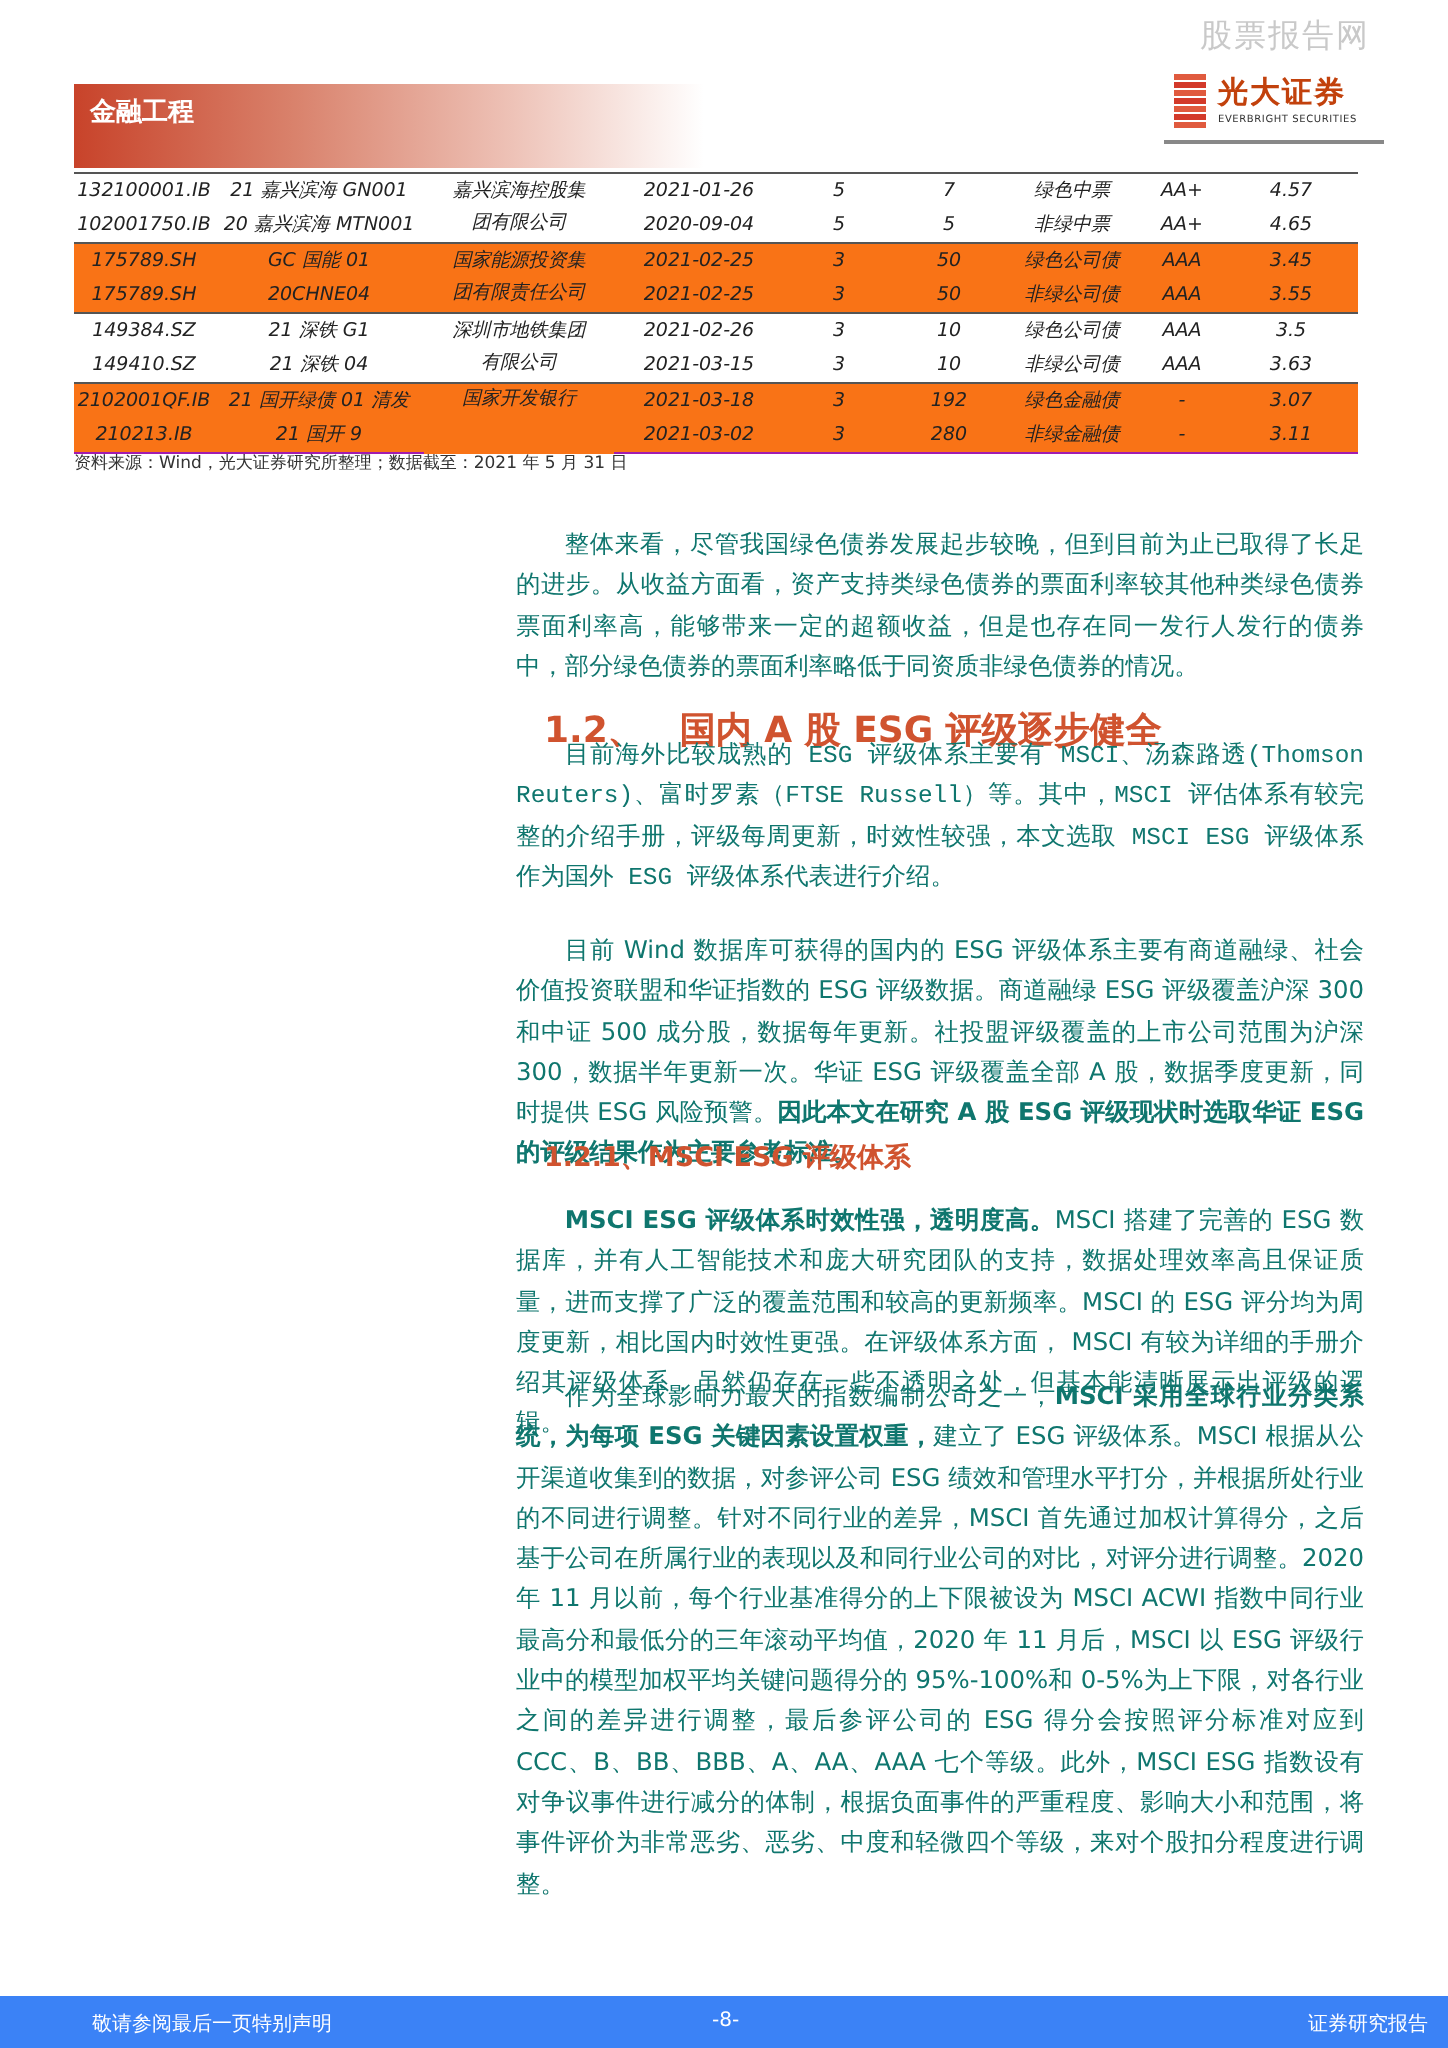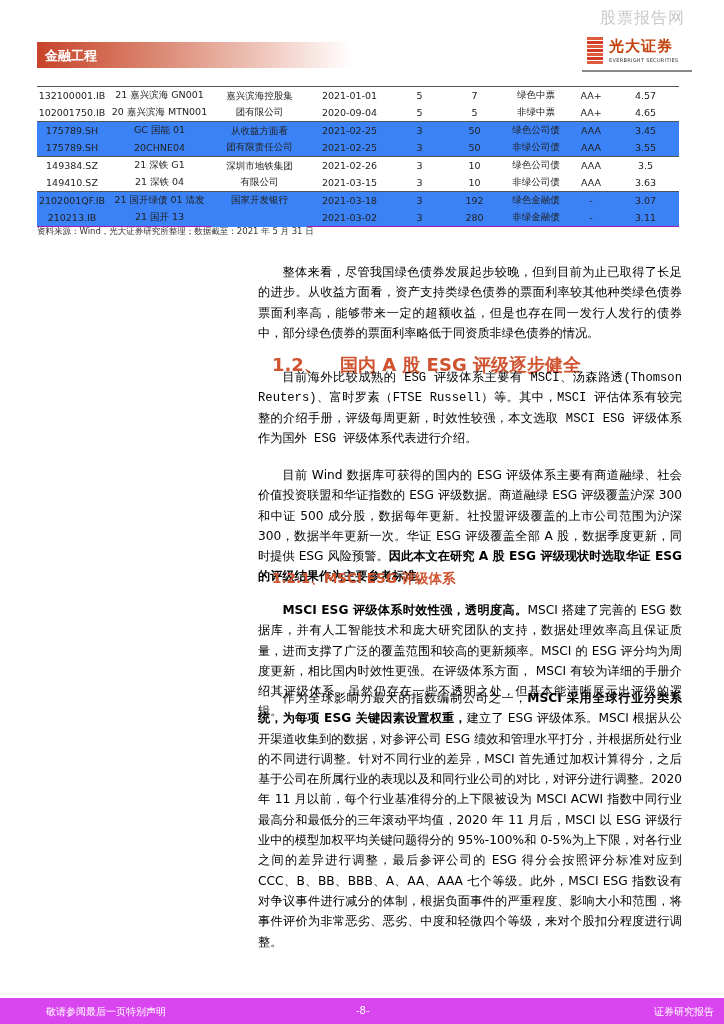--- a/index.html
+++ b/index.html
@@ -6,61 +6,61 @@
   body {
     width: 724px; height: 1024px; position: relative; background: #ffffff;
     font-family: "DejaVu Sans", "Liberation Sans", sans-serif; color: #222;
     overflow: hidden;
   }
   .watermark {
     position: absolute; top: 8px; left: 600px; font-size: 16px; color: #c9c9c9;
     letter-spacing: 1px;
   }
   .header-bar {
-    position: absolute; left: 37px; top: 42px; width: 315px; height: 26px;
+    position: absolute; left: 37px; top: 42px; width: 315px; height: 42px;
     background: linear-gradient(to right, #c8432a 0%, #d9826c 35%, #eec3b8 70%, #ffffff 100%);
   }
   .header-bar span {
     position: absolute; left: 8px; top: 5px; color: #fff; font-size: 13px; font-weight: bold;
   }
   .logo { position: absolute; left: 587px; top: 37px; width: 120px; height: 34px; }
   .logo-mark { position: absolute; left: 0; top: 0; width: 16px; height: 28px; }
   .logo-mark i { display: block; height: 3px; margin-bottom: 1px; background: #d33a2a; }
   .logo-mark i:nth-child(odd) { background: #e05a3e; }
   .logo-cn { position: absolute; left: 22px; top: 0; font-size: 15px; font-weight: bold; color: #c2410c; letter-spacing: 1px; }
   .logo-en { position: absolute; left: 22px; top: 20px; font-size: 5px; color: #333; letter-spacing: 0.3px; }
   .logo-rule { position: absolute; left: 382px; top: 70px; width: 310px; height: 2px; background: #888; }
 
   table.bonds {
     position: absolute; left: 37px; top: 86px; width: 642px;
-    border-collapse: collapse; font-size: 9.5px; color: #222;
+    border-collapse: collapse; font-size: 9.5px; color: #222; font-style: italic;
   }
   table.bonds td { height: 17px; padding: 0; text-align: center; white-space: nowrap; }
   table.bonds tr.grp-start td { border-top: 1px solid #555; }
-  table.bonds tr.shade td { background: #3b82f6; }
+  table.bonds tr.shade td { background: #f97316; }
   table.bonds tr.last td { border-bottom: 1px solid #a21caf; margin-top: 46px; }
   table.bonds td.issuer { line-height: 16px; vertical-align: middle; }
   .source {
     position: absolute; left: 37px; top: 226px; font-size: 8.5px; color: #333;
   }
   .body-text {
     position: absolute; left: 258px; width: 424px; font-size: 12.2px; line-height: 20.3px;
-    color: #000000; text-align: justify;
+    color: #0f766e; text-align: justify;
   }
   .body-text p { margin: 0 0 6px 0; text-indent: 2em; }
   .h2 {
     position: absolute; left: 272px; top: 353px; font-size: 18px; font-weight: bold; color: #d0532f;
   }
   .h2 .num { margin-right: 18px; }
   .h3 {
     position: absolute; left: 272px; top: 570px; font-size: 13.5px; font-weight: bold; color: #d0532f;
   }
   .b { font-weight: bold; }
   .footer {
-    position: absolute; left: 0; top: 998px; width: 724px; height: 26px; background: #d946ef;
+    position: absolute; left: 0; top: 998px; width: 724px; height: 26px; background: #3b82f6;
     color: #fff; font-size: 10px;
   }
   .footer span { position: absolute; top: 7px; }
 </style>
 </head>
 <body>
 
 <div class="watermark">股票报告网</div>
 
 <div class="header-bar">
@@ -95,42 +95,42 @@
       <col style="width:67px">
   </colgroup>
   <tbody>
       <tr class="grp-start">
     <td>132100001.IB</td>
     <td>21 嘉兴滨海 GN001</td>
     <td class="issuer" rowspan="2">
           <div>嘉兴滨海控股集</div>
           <div>团有限公司</div>
         </td>
-    <td>2021-01-01</td>
+    <td>2021-01-26</td>
     <td>5</td>
     <td>7</td>
     <td>绿色中票</td>
     <td>AA+</td>
     <td>4.57</td>
   </tr>
   <tr>
     <td>102001750.IB</td>
     <td>20 嘉兴滨海 MTN001</td>
     <td>2020-09-04</td>
     <td>5</td>
     <td>5</td>
     <td>非绿中票</td>
     <td>AA+</td>
     <td>4.65</td>
   </tr>
   <tr class="grp-start shade">
     <td>175789.SH</td>
     <td>GC 国能 01</td>
     <td class="issuer" rowspan="2">
-          <div>从收益方面看</div>
+          <div>国家能源投资集</div>
           <div>团有限责任公司</div>
         </td>
     <td>2021-02-25</td>
     <td>3</td>
     <td>50</td>
     <td>绿色公司债</td>
     <td>AAA</td>
     <td>3.45</td>
   </tr>
   <tr class="shade">
@@ -175,21 +175,21 @@
         </td>
     <td>2021-03-18</td>
     <td>3</td>
     <td>192</td>
     <td>绿色金融债</td>
     <td>-</td>
     <td>3.07</td>
   </tr>
   <tr class="shade last">
     <td>210213.IB</td>
-    <td>21 国开 13</td>
+    <td>21 国开 9</td>
     <td>2021-03-02</td>
     <td>3</td>
     <td>280</td>
     <td>非绿金融债</td>
     <td>-</td>
     <td>3.11</td>
   </tr>
 </tbody>
   </table>
 

